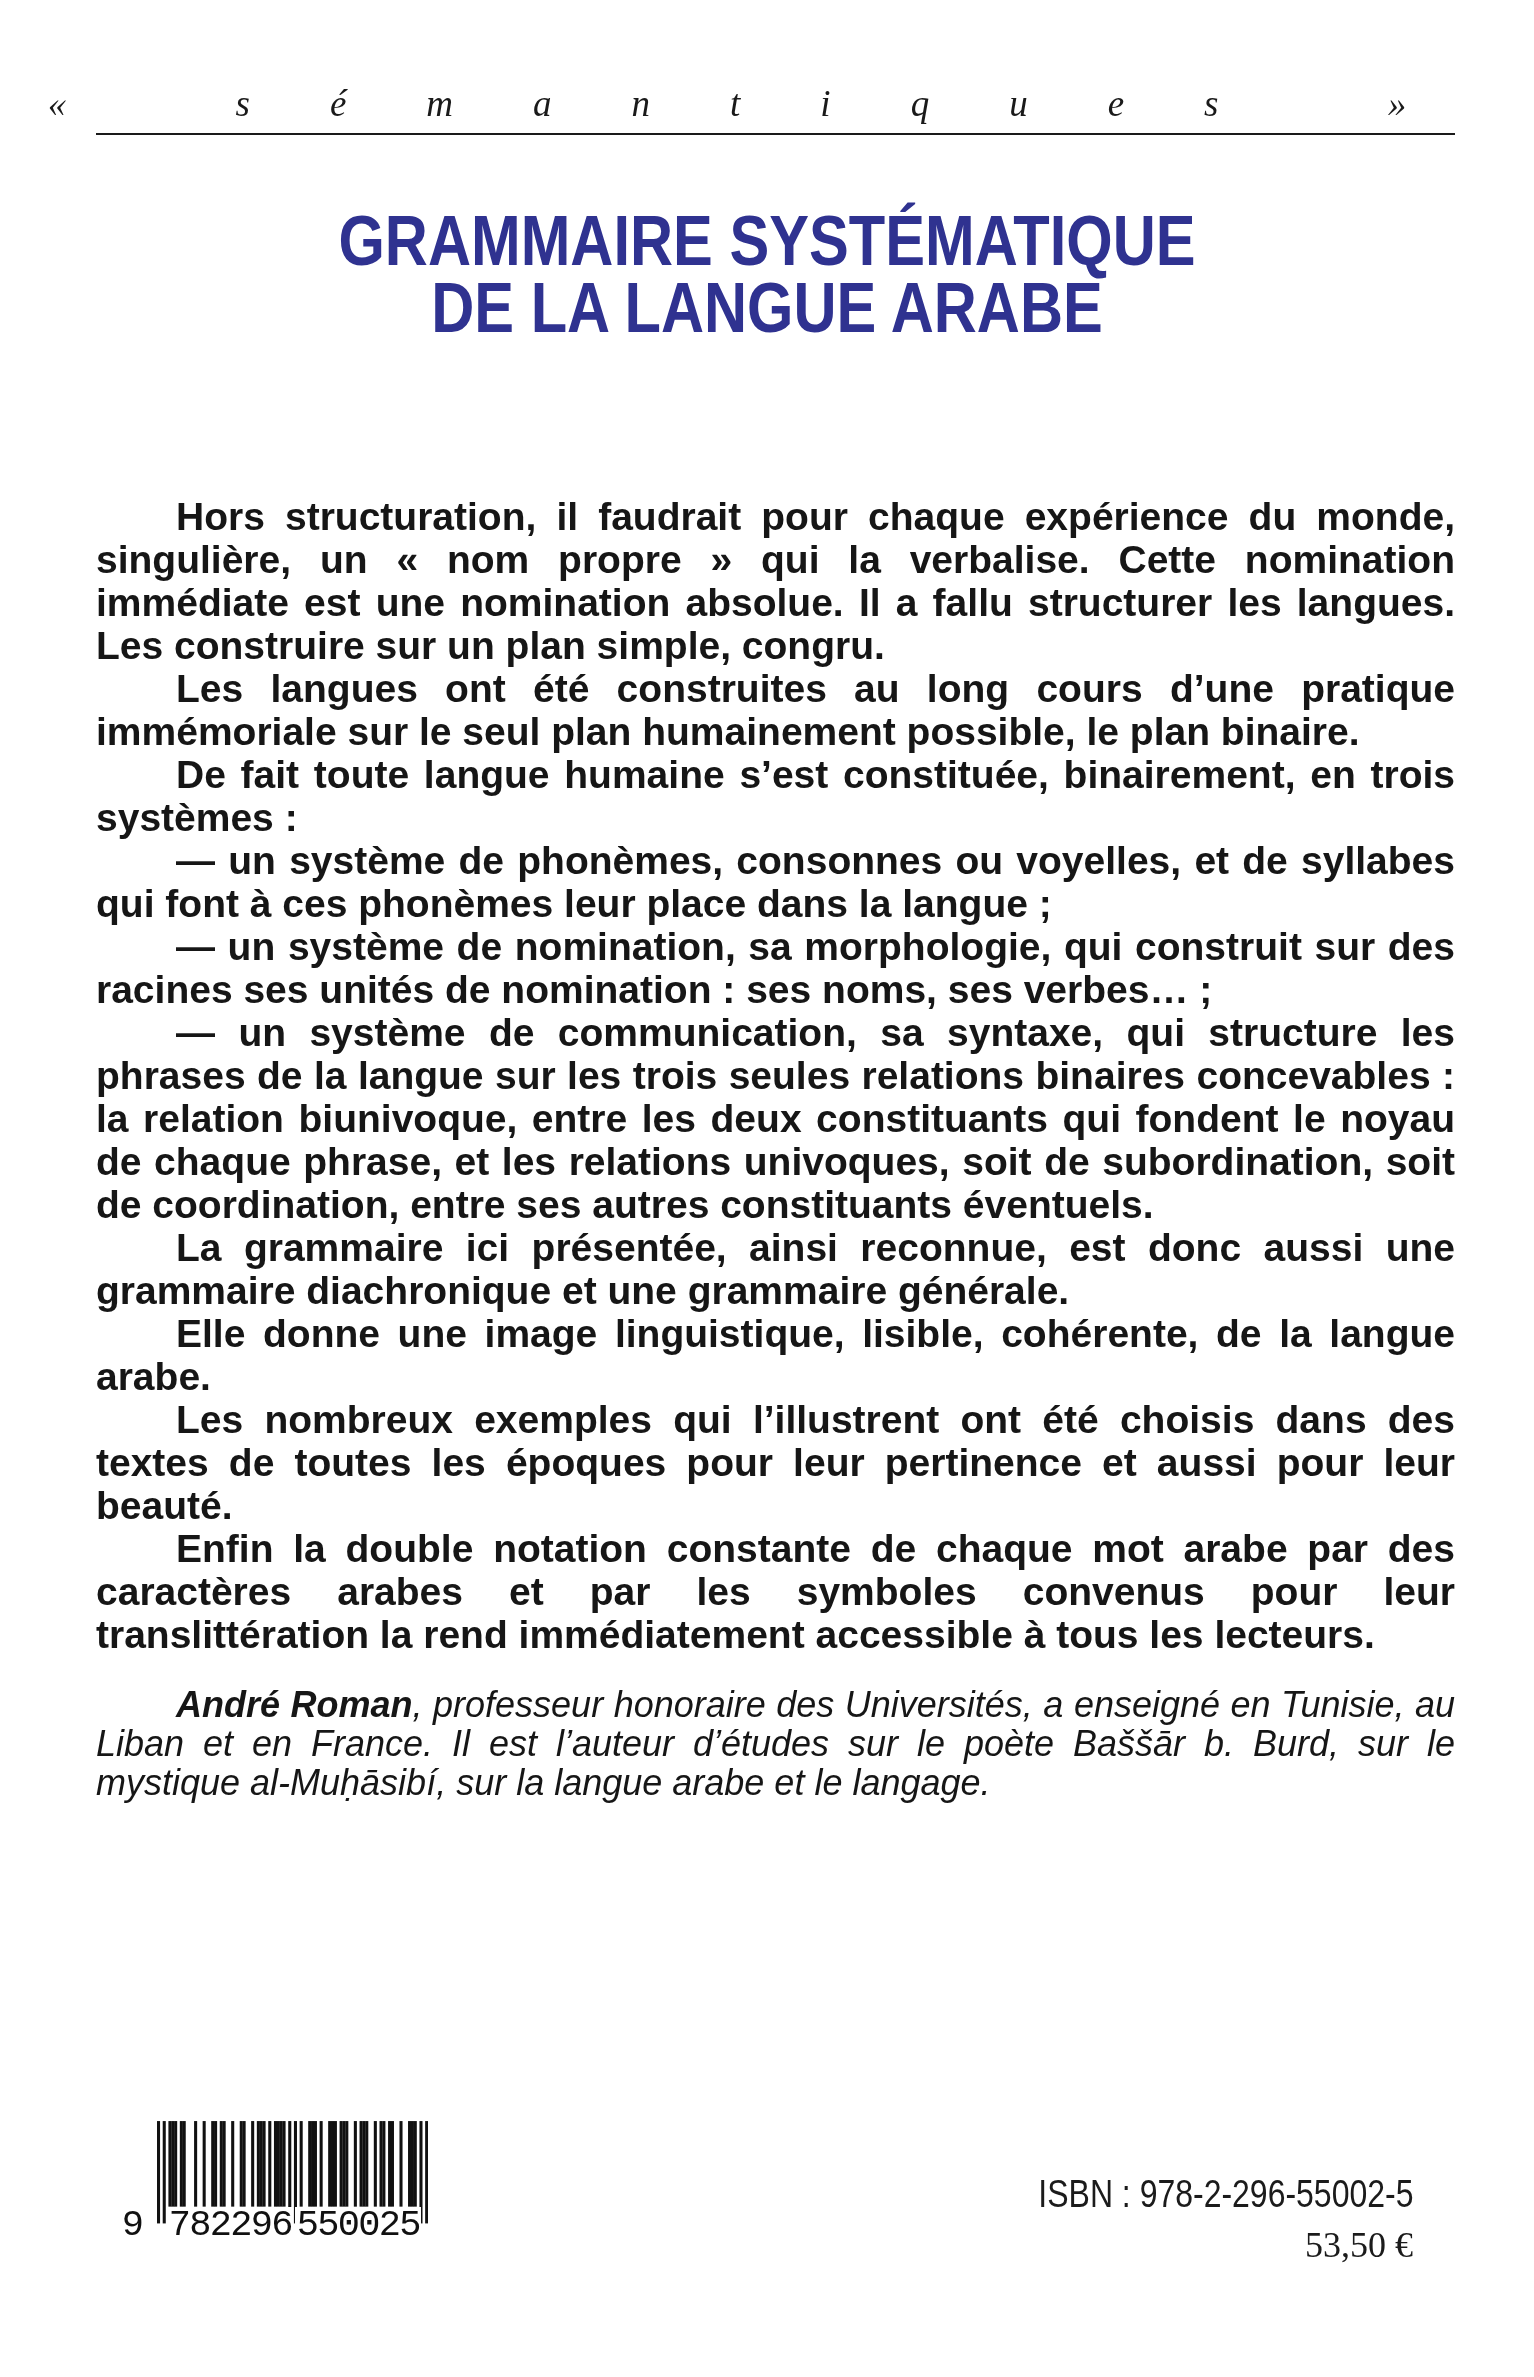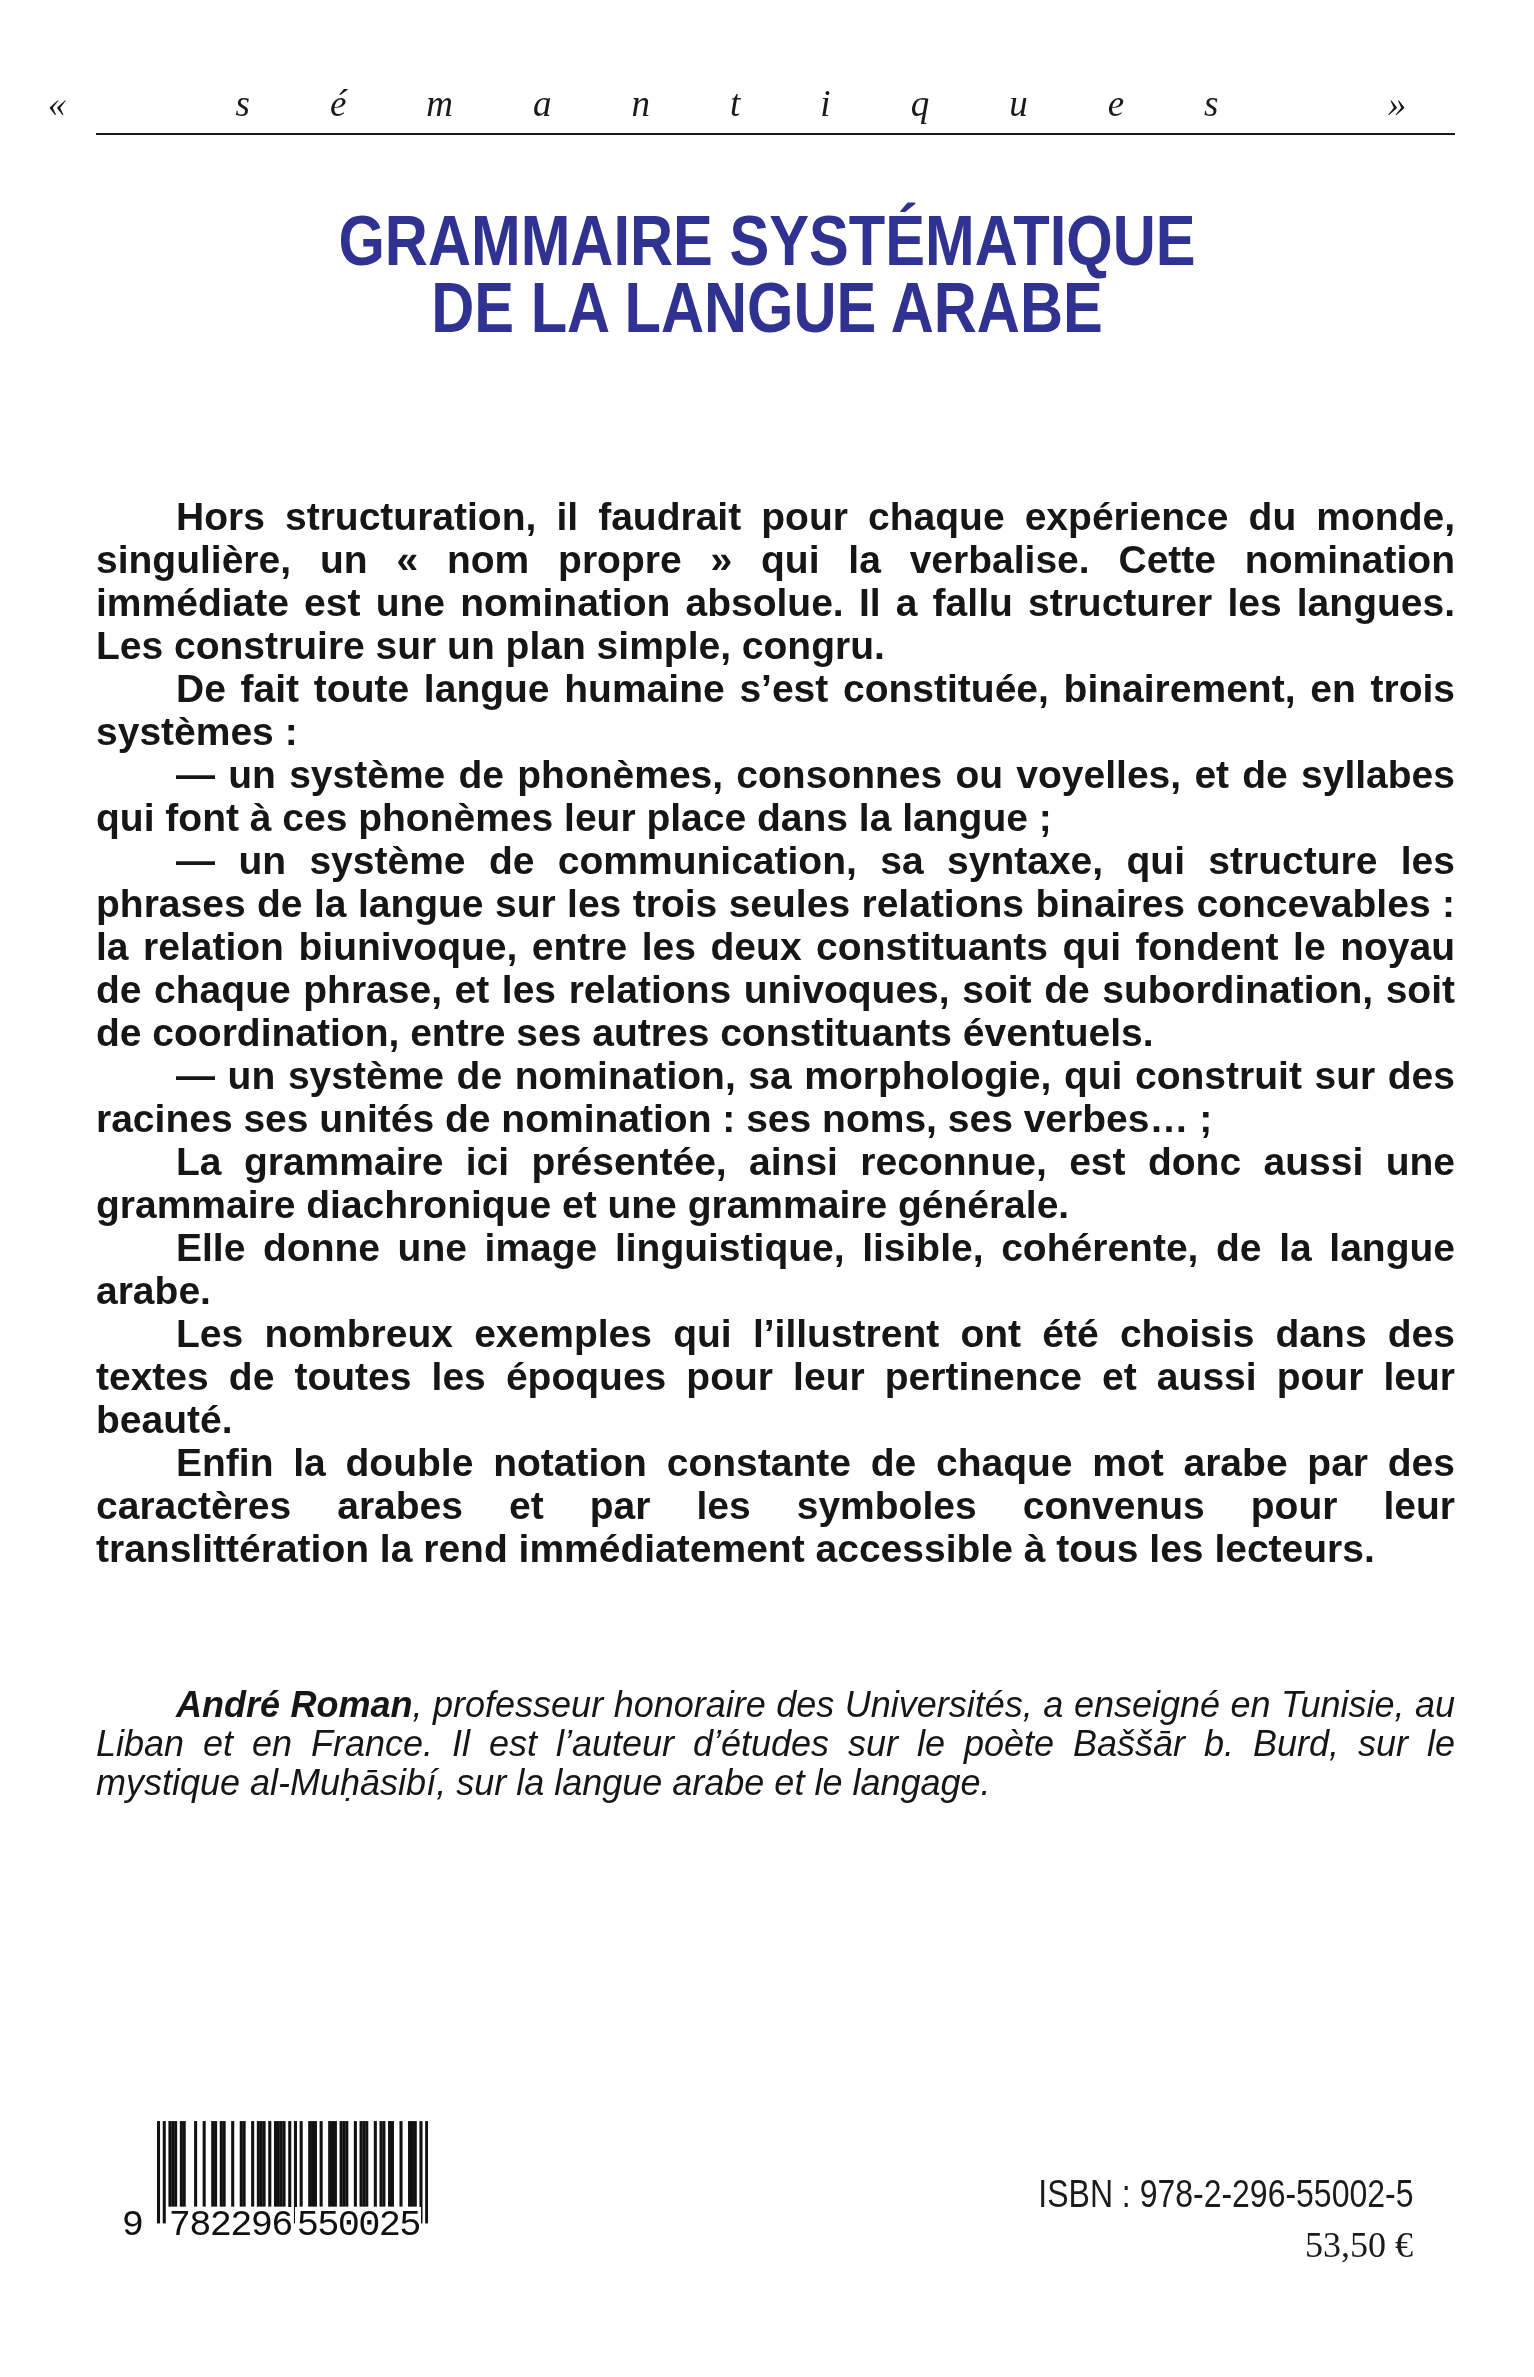--- a/index.html
+++ b/index.html
@@ -101,24 +101,25 @@
 
   <div class="header-rule"></div>
 
   <div class="book-title">
     <div>GRAMMAIRE SYSTÉMATIQUE</div>
     <div>DE LA LANGUE ARABE</div>
   </div>
 
   <div class="back-text">
     <p>Hors structuration, il faudrait pour chaque expérience du monde, singulière, un « nom propre » qui la verbalise. Cette nomination immédiate est une nomination absolue. Il a fallu structurer les langues. Les construire sur un plan simple, congru.</p>
+    <p>Les langues ont été construites au long cours d’une pratique immémoriale sur le seul plan humainement possible, le plan binaire.</p>
     <p>De fait toute langue humaine s’est constituée, binairement, en trois systèmes :</p>
     <p>— un système de phonèmes, consonnes ou voyelles, et de syllabes qui font à ces phonèmes leur place dans la langue ;</p>
+    <p>— un système de nomination, sa morphologie, qui construit sur des racines ses unités de nomination : ses noms, ses verbes… ;</p>
     <p>— un système de communication, sa syntaxe, qui structure les phrases de la langue sur les trois seules relations binaires concevables : la relation biunivoque, entre les deux constituants qui fondent le noyau de chaque phrase, et les relations univoques, soit de subordination, soit de coordination, entre ses autres constituants éventuels.</p>
-    <p>— un système de nomination, sa morphologie, qui construit sur des racines ses unités de nomination : ses noms, ses verbes… ;</p>
     <p>La grammaire ici présentée, ainsi reconnue, est donc aussi une grammaire diachronique et une grammaire générale.</p>
     <p>Elle donne une image linguistique, lisible, cohérente, de la langue arabe.</p>
     <p>Les nombreux exemples qui l’illustrent ont été choisis dans des textes de toutes les époques pour leur pertinence et aussi pour leur beauté.</p>
     <p>Enfin la double notation constante de chaque mot arabe par des caractères arabes et par les symboles convenus pour leur translittération la rend immédiatement accessible à tous les lecteurs.</p>
   </div>
 
   <div class="bio-text">
     <p><span class="bio-author">André Roman</span><span>, professeur honoraire des Universités, a enseigné en Tunisie, au Liban et en France. Il est l’auteur d’études sur le poète Baššār b. Burd, sur le mystique al-Muḥāsibí, sur la langue arabe et le langage.</span></p>
   </div>
 

